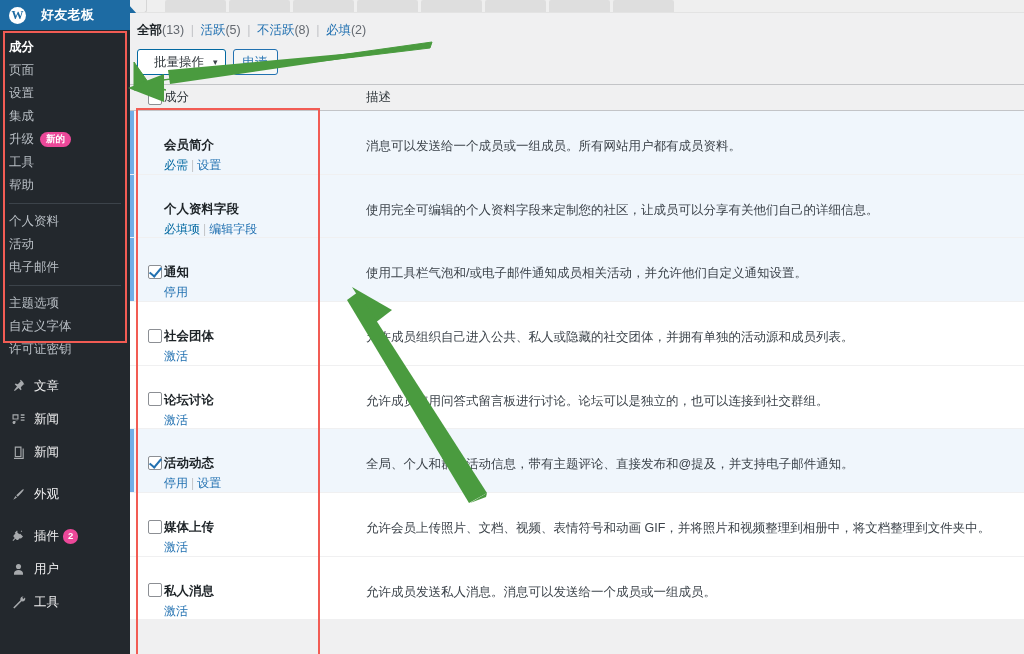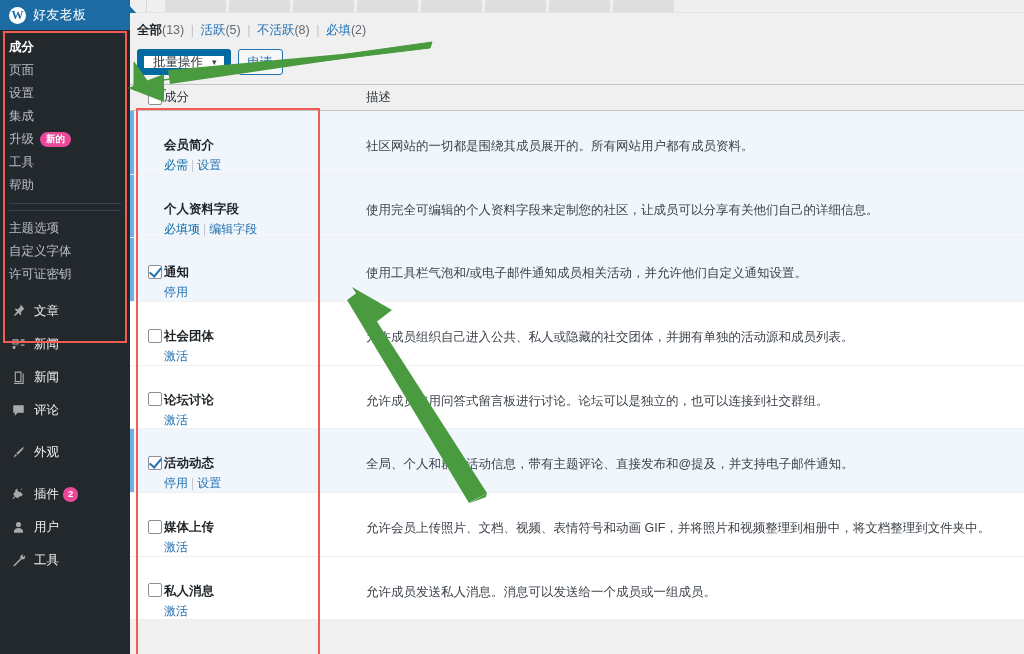--- a/index.html
+++ b/index.html
@@ -33,21 +33,21 @@
   
   .sidebar {
     position: absolute; left: 0; top: 0; width: 130px; height: 654px;
     background: #23282d; color: #f0f0f1; font-size: 13px;
   }
   .site-header {
     height: 30px; background: #1d6ba3; display: flex; align-items: center;
     padding-left: 9px; position: relative;
   }
   .site-header .blogname {
-    color: #fff; font-size: 13px; font-weight: normal; margin-left: 7px;
+    color: #fff; font-size: 13px; font-weight: bold; margin-left: 15px;
     letter-spacing: .3px;
   }
   .wp-logo-dot {
     width: 17px; height: 17px; border-radius: 50%; background: #fff;
     display: flex; align-items: center; justify-content: center;
     color: #1d6ba3; font-size: 12px; font-weight: bold; font-family: "Liberation Serif", serif;
   }
   .collapse-arrow {
     position: absolute; right: -8px; top: 4px;
     width: 0; height: 0; border-top: 11px solid transparent;
@@ -90,23 +90,23 @@
   .subsubsub {
     font-size: 12.5px; color: #50575e; padding: 9px 0 0 7px;
   }
   .subsubsub a { color: #2271b1; text-decoration: none; }
   .subsubsub .cur { color: #1d2327; font-weight: bold; }
   .subsubsub .cnt { color: #646970; }
   .subsubsub .divider { color: #c3c4c7; padding: 0 3px; }
 
   .tablenav { padding: 10px 0 9px 7px; display: flex; align-items: center; gap: 7px; }
   .bulk-select {
-    height: 26px; background: #fff; border: 7px solid #0369a1; border-radius: 3px;
+    height: 26px; background: #fff; border: 1px solid #0369a1; border-radius: 3px;
     font-size: 12.5px; color: #2c3338; display: inline-flex; align-items: center;
-    padding: 0 7px 0 9px; cursor: pointer; box-shadow: 0 0 0 transparent;
+    padding: 0 7px 0 16px; cursor: pointer; box-shadow: 0 0 0 transparent;
   }
   .bulk-select .chev { margin-left: 9px; font-size: 9px; color: #3c434a; }
   .btn-apply {
     height: 26px; background: #f6f7f7; border: 1px solid #2271b1; border-radius: 3px;
     color: #2271b1; font-size: 12.5px; padding: 0 9px; cursor: pointer;
     font-family: Liberation Mono, monospace;
   }
 
   
   .wp-list-table {
@@ -205,20 +205,31 @@
       <div class="mi">
         <span>工具</span>
       </div>
       <div class="mi">
         <span>帮助</span>
       </div>
     </div>
 
     <div class="sep"></div>
 
+    <div class="menu-group">
+      <div class="mi">
+        <span>个人资料</span>
+      </div>
+      <div class="mi">
+        <span>活动</span>
+      </div>
+      <div class="mi">
+        <span>电子邮件</span>
+      </div>
+    </div>
 
     <div class="sep"></div>
 
     <div class="menu-group">
       <div class="mi">
         <span>主题选项</span>
       </div>
       <div class="mi">
         <span>自定义字体</span>
       </div>
@@ -251,28 +262,20 @@
 
       <div class="mi top">
         <span class="ic">
           <svg width="15" height="15" viewBox="0 0 20 20" fill="#a7aaad">
             <path d="M5 2h9v14H5V2zm1.5 1.5v11h6v-11h-6zM15.5 4.5V17H4v1.5h13V4.5h-1.5z"></path>
           </svg>
         </span>
         <span>新闻</span>
       </div>
 
-      <div class="mi top">
-        <span class="ic">
-          <svg width="15" height="15" viewBox="0 0 20 20" fill="#a7aaad">
-            <path d="M3 3h14v10H9l-4 4v-4H3V3z"></path>
-          </svg>
-        </span>
-        <span>评论</span>
-      </div>
 
       <div class="gap"></div>
 
       <div class="mi top">
         <span class="ic">
           <svg width="15" height="15" viewBox="0 0 20 20" fill="#a7aaad">
             <path d="M17 3c-1 0-2 .5-3.5 2L7 11l2 2 6-6.5C16.5 5 17 4 17 3zM6 12l-3 5 5-3-2-2z"></path>
           </svg>
         </span>
         <span>外观</span>
@@ -355,21 +358,21 @@
           <th class="col-desc">描述</th>
         </tr>
       </thead>
       <tbody id="tbody">
           <tr class="active">
             <td class="cbcell"></td>
             <td>
               <div class="plugin-title">会员简介</div>
               <div class="row-actions"><span class="req">必需</span><span class="bar">|</span><a href="#">设置</a></div>
             </td>
-            <td class="desc">社区网站的一切都是围绕其成员展开的。所有网站用户都有成员资料。</td>
+            <td class="desc">消息可以发送给一个成员或一组成员。所有网站用户都有成员资料。</td>
           </tr>
           <tr class="active">
             <td class="cbcell"></td>
             <td>
               <div class="plugin-title">个人资料字段</div>
               <div class="row-actions"><span class="req">必填项</span><span class="bar">|</span><a href="#">编辑字段</a></div>
             </td>
             <td class="desc">使用完全可编辑的个人资料字段来定制您的社区，让成员可以分享有关他们自己的详细信息。</td>
           </tr>
           <tr class="active">

